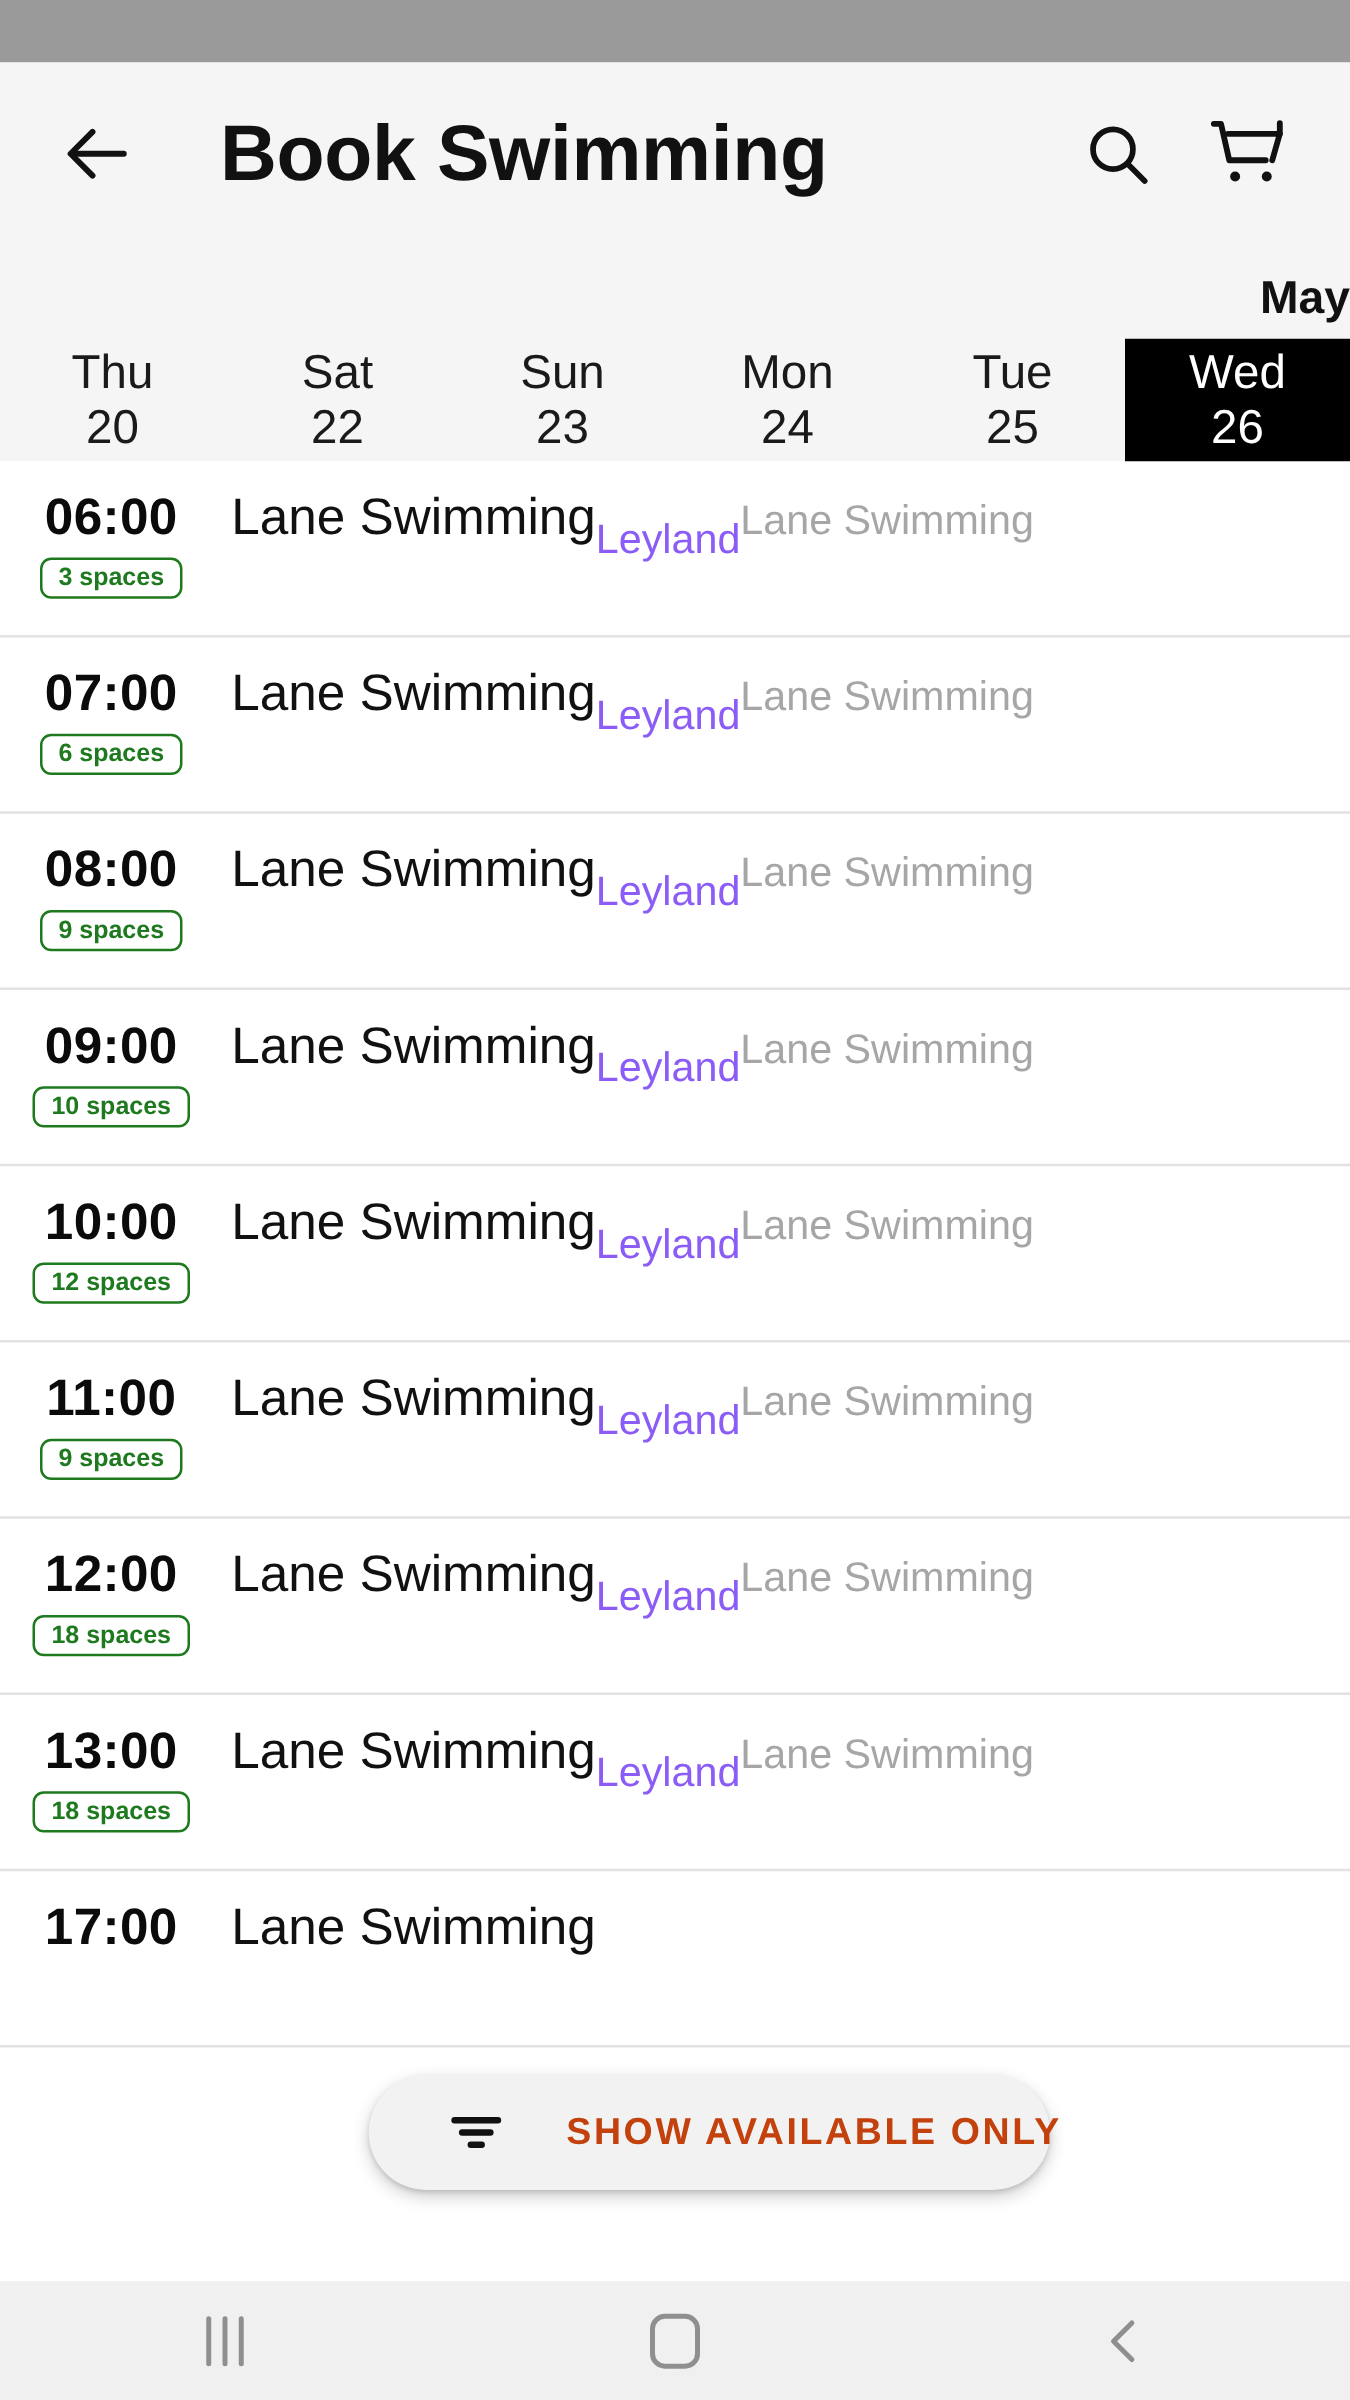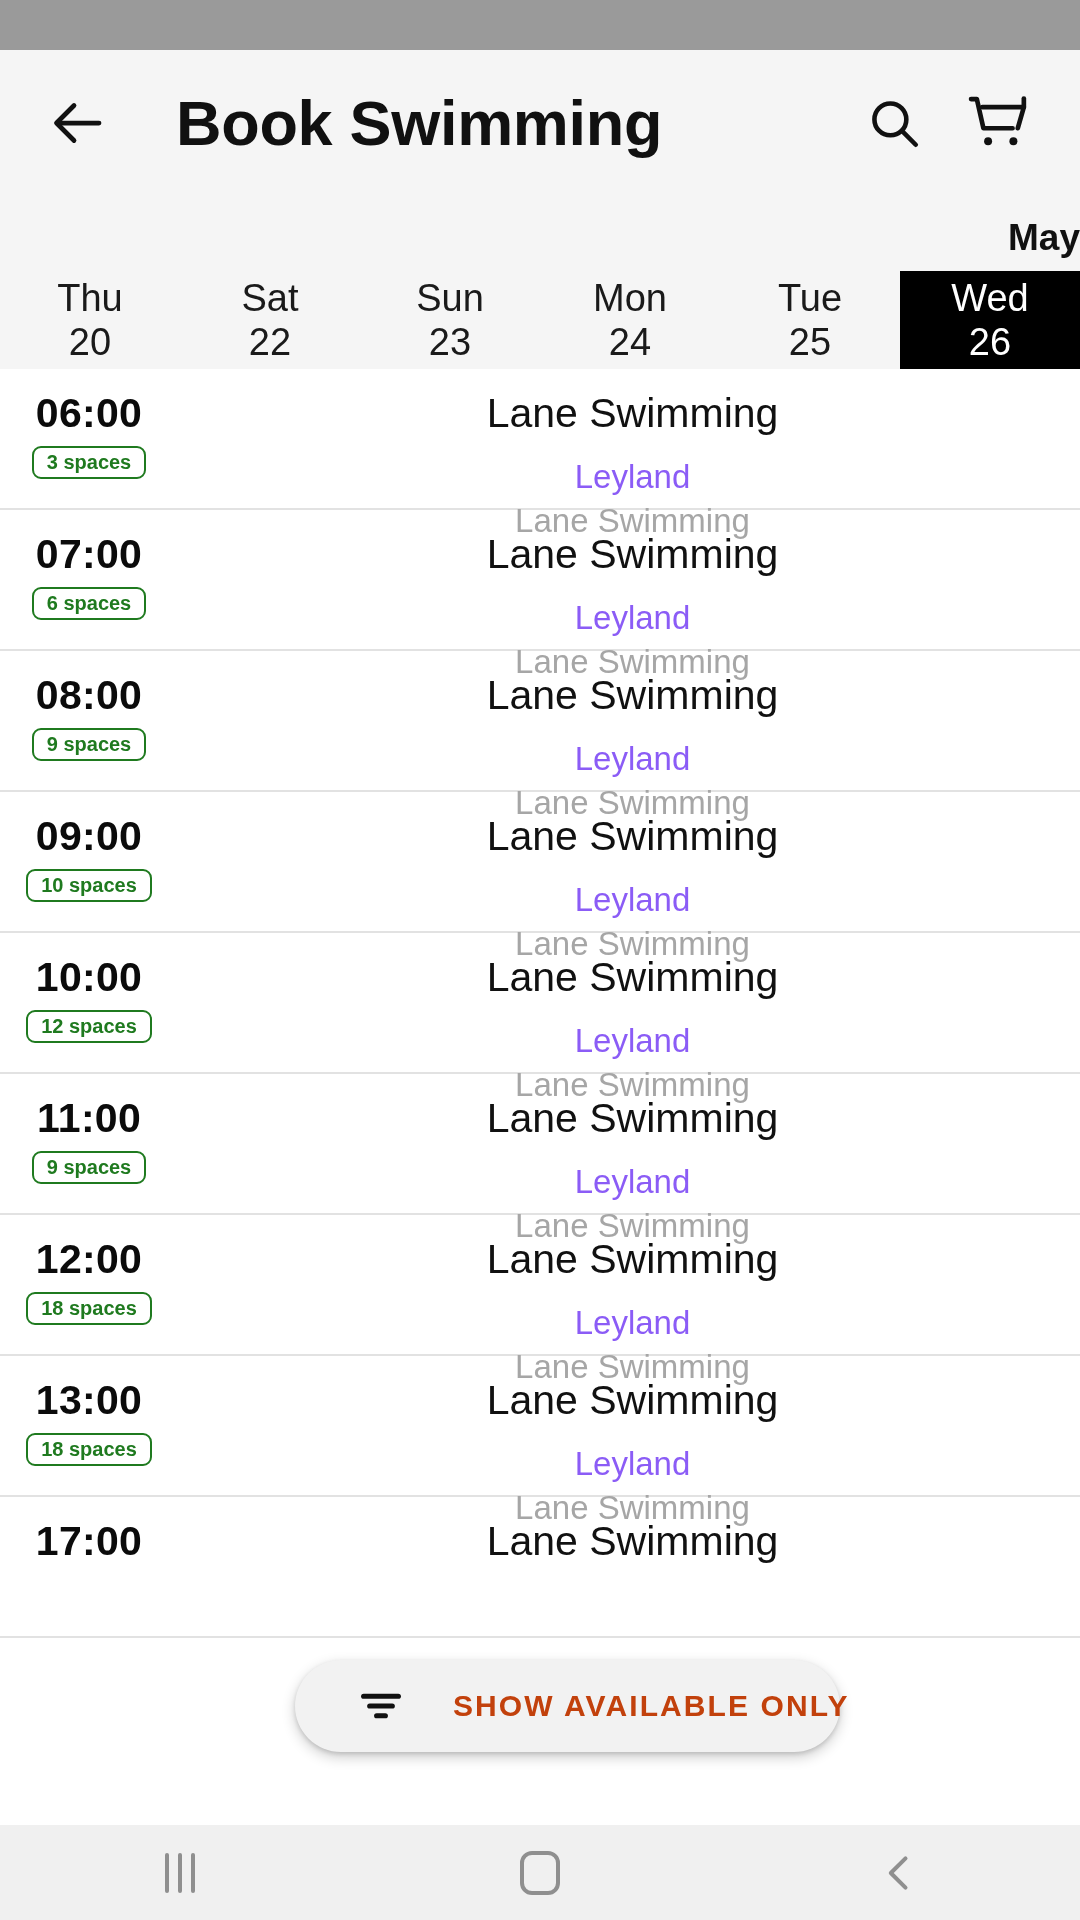--- a/index.html
+++ b/index.html
@@ -58,21 +58,21 @@
   .time-text {
     font-size:41px; font-weight:bold; color:#0b0b0b;
     letter-spacing:0.3px; line-height:1.12;
   }
   .spaces-badge {
     margin-top:9px;
     border:2px solid #1f7a1f; border-radius:9px;
     color:#1f7a1f; font-size:20px; font-weight:bold;
     padding:4px 13px 5px 13px; white-space:nowrap; line-height:1;
   }
-  .info-col { flex:1 1 auto; padding-left:7px; display:flex; flex-direction:column;text-align:center; }
+  .info-col { flex:1 1 auto; padding-left:7px; display:flex; flex-direction:row; }
   .sess-name  { font-size:41px; color:#111; line-height:1.12; }
   .sess-venue { font-size:33px; color:#8b5cf6; margin-top:22px; line-height:1.12; }
   .sess-sub   { font-size:33px; color:#a6a6a6; margin-top:7px; line-height:1.12; }
 
   
   .filter-pill {
     position:absolute; left:295px; top:1660px;
     width:545px; height:92px;
     background:#f2f2f2; border-radius:46px;
     display:flex; align-items:center;

